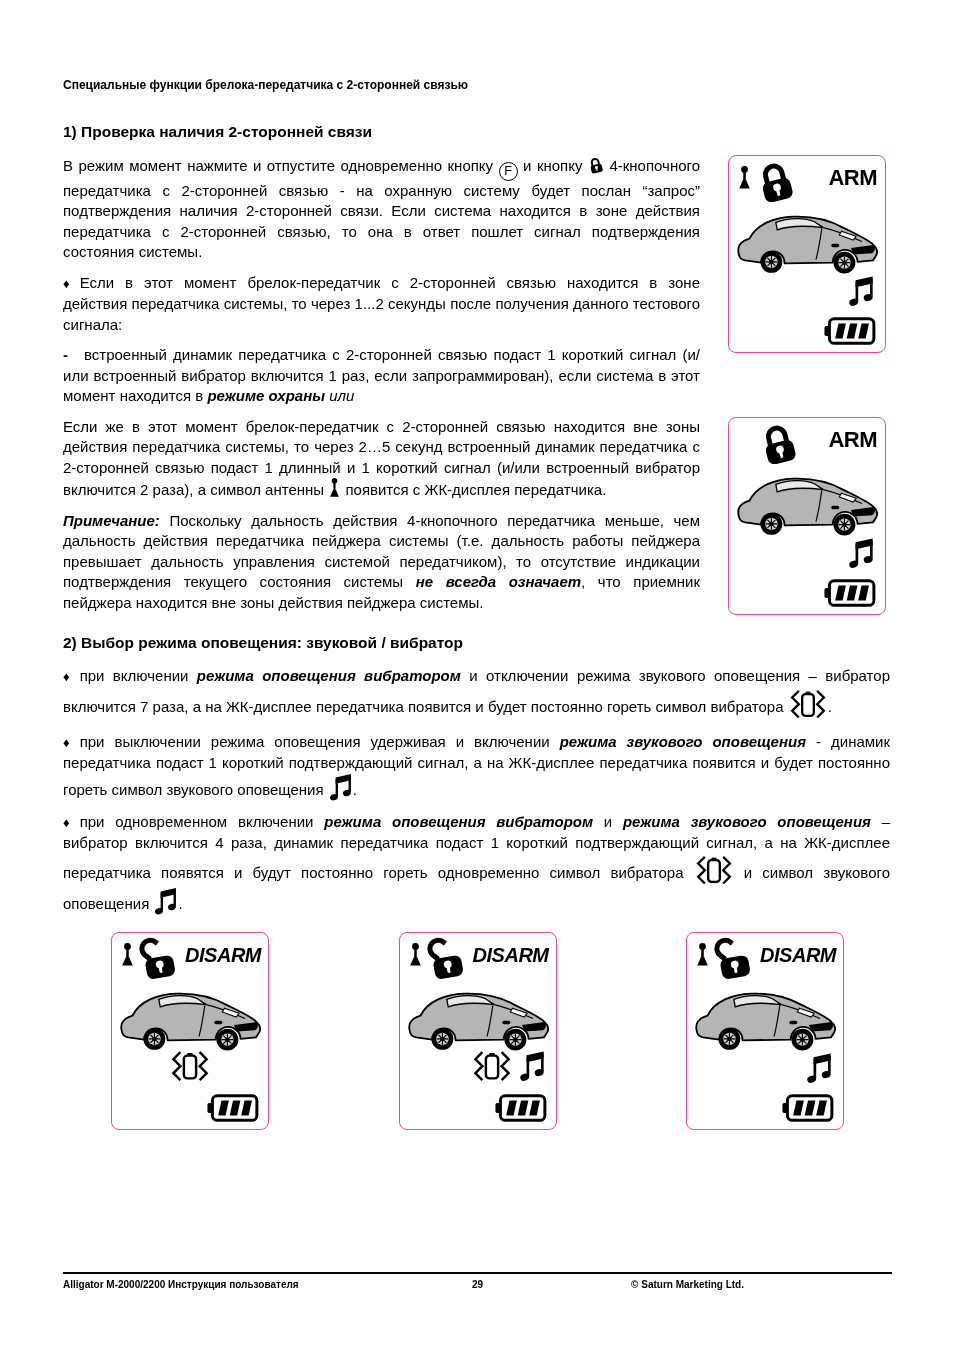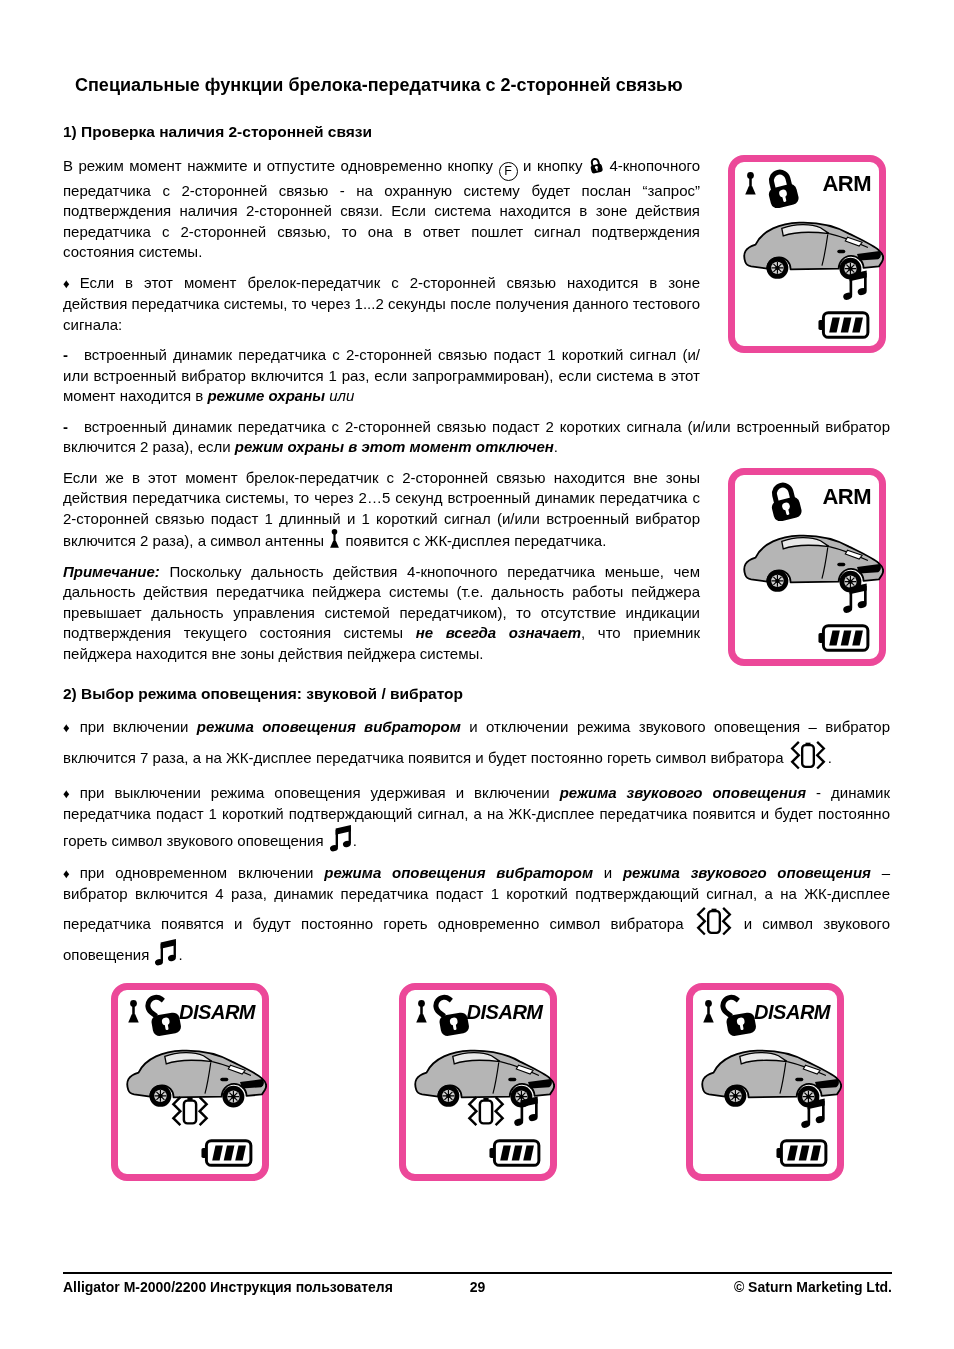--- a/index.html
+++ b/index.html
@@ -1,61 +1,61 @@
 <!DOCTYPE html>
 <html><head>
 <meta charset="utf-8">
 <style>
   html,body{margin:0;padding:0;background:#fff;}
   .page{position:relative;width:954px;height:1349px;background:#ffffff;
         font-family:"Liberation Sans",sans-serif;color:#000;overflow:hidden;}
   .content{position:absolute;left:63px;top:74px;width:827px;font-size:15px;line-height:20.5px;}
-  .title{font-size:18px;font-weight:bold;margin:0 0 26px 12px;line-height:22px;}
+  .title{font-size:12px;font-weight:bold;margin:0 0 26px 0;line-height:22px;}
   .sec-heading{font-size:15.5px;font-weight:bold;margin:0 0 13px 0;line-height:20px;}
   .sec2-heading{margin-top:20px;}
   p.body{margin:0 0 10px 0;text-align:justify;}
   .em{font-weight:bold;font-style:italic;}
   .it{font-style:italic;}
   .bullet{display:inline-block;margin-right:10px;font-size:13px;}
   .dash{display:inline-block;margin-right:16px;font-weight:bold;}
   
   .ic-f{display:inline-flex;align-items:center;justify-content:center;width:19px;height:19px;
         border:1.4px solid #000;border-radius:50%;font-size:12.5px;vertical-align:-4px;box-sizing:border-box;}
   .ic-f.bold{border-width:2px;font-weight:bold;}
   svg.ic-lock{width:16px;height:19px;vertical-align:-3px;}
   svg.ic-ant{width:13px;height:20px;vertical-align:-3px;}
   svg.ic-note{width:25px;height:28px;vertical-align:-7px;}
   svg.ic-vibr{width:40px;height:34px;vertical-align:-10px;}
   
   .lcd-float{float:right;width:176px;margin:0 0 8px 14px;}
   .lcd-float.tall1{height:232px;}
   .lcd-float.tall2{height:224px;}
   .lcd-float .lcd-panel{margin-left:auto;margin-right:4px;}
-  .lcd-panel{position:relative;width:158px;height:198px;border:7px solid #ec4899;border-radius:16px;
+  .lcd-panel{position:relative;width:158px;height:198px;border:1px solid #ec4899;border-radius:8px;
              background:#fff;box-sizing:border-box;}
   .lcd-ant{position:absolute;top:8px;left:8px;width:15px;height:28px;}
   .lcd-lock{position:absolute;top:2px;left:27px;width:40px;height:44px;}
   .lcd-lock.noant{left:30px;}
   .lcd-status{position:absolute;top:11px;right:8px;font-size:22px;font-weight:bold;
               letter-spacing:-0.5px;line-height:1;}
   .lcd-status.long{font-size:20px;top:12px;right:7px;}
   .lcd-car{position:absolute;top:50px;left:3px;width:146px;height:68px;}
   .lcd-ind{position:absolute;bottom:44px;left:8px;right:10px;display:flex;justify-content:flex-end;
            align-items:center;gap:5px;}
   .lcd-ind.center{justify-content:center;right:8px;}
   svg.lcd-vibr{width:42px;height:36px;}
   svg.lcd-note{width:28px;height:32px;}
   .lcd-batt{position:absolute;bottom:7px;right:9px;width:52px;height:28px;}
   .lcd-row{display:flex;justify-content:space-between;padding:0 46px 0 48px;margin-top:16px;font-style:italic;}
   
   .footer{position:absolute;left:63px;right:62px;top:1272px;border-top:2.5px solid #000;
-          padding-top:5px;display:flex;align-items:baseline;font-size:14px;font-weight:bold;}
+          padding-top:5px;display:flex;align-items:baseline;font-size:10px;font-weight:bold;}
   .footer .f-left{flex:1;text-align:left;}
   .footer .f-center{flex:0 0 auto;}
-  .footer .f-right{flex:1;text-align:right;}
+  .footer .f-right{flex:1;text-align:center;}
   .defs-holder{position:absolute;width:0;height:0;overflow:hidden;}
 </style>
 </head>
 <body>
 
 <svg class="defs-holder" aria-hidden="true">
   <defs>
     <symbol id="sym-antenna" viewBox="0 0 20 32">
       <circle cx="10" cy="4.5" r="4.5" fill="#000"></circle>
       <rect x="8.3" y="7" width="3.4" height="13" fill="#000"></rect>
@@ -151,21 +151,20 @@
     </div>
 
     <p class="body"><span>В режим момент нажмите и отпустите одновременно кнопку </span><span class="ic-f">F</span><span> и кнопку </span><svg class="ic-lock">
           <use href="#sym-lock-closed"></use>
         </svg><span> 4-кнопочного передатчика с 2-сторонней связью - на охранную систему будет послан “запрос” подтверждения наличия 2-сторонней связи. Если система находится в зоне действия передатчика с 2-сторонней связью, то она в ответ по­шлет сигнал подтверждения состояния системы.</span></p>
 
     <p class="body"><span class="bullet">♦</span><span>Если в этот момент брелок-передатчик с 2-сторонней связью находится в зоне действия передатчика системы, то через 1...2 секунды после получения данного тестового сигнала:</span></p>
 
     <p class="body"><span class="dash">-</span><span>встроенный динамик передатчика с 2-сторонней связью подаст 1 короткий сигнал (и/или встроенный вибратор включится 1 раз, если запрограммирован), если система в этот момент находится в </span><span class="em">режиме охраны</span><span class="it"> или</span></p>
 
-    <p class="body"><span class="dash">-</span><span>встроенный динамик передатчика с 2-сторонней связью подаст 2 коротких сигнала (и/или встроенный вибратор включится 2 раза), если </span><span class="em">режим охраны в этот момент отключен</span><span>.</span></p>
 
     <div class="lcd-float tall2">
       <div class="lcd-panel">
         <svg class="lcd-lock noant">
             <use href="#sym-lock-closed"></use>
           </svg>
         <div class="lcd-status">ARM</div>
         <svg class="lcd-car">
             <use href="#sym-car"></use>
           </svg>

